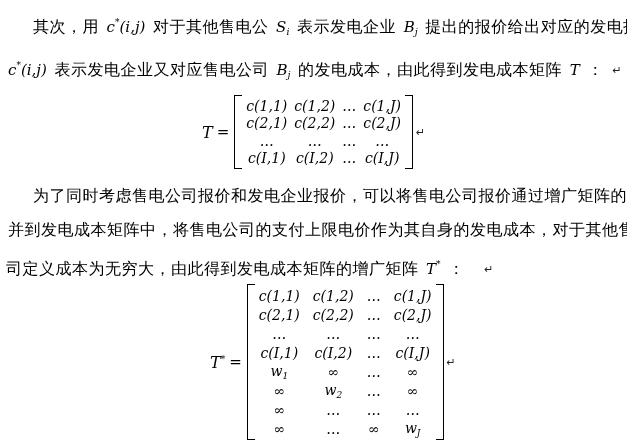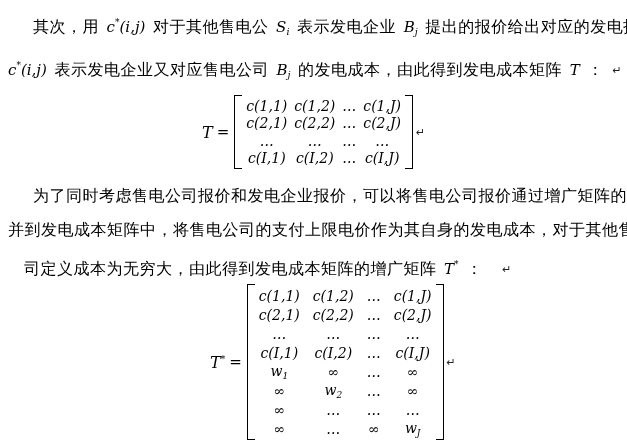--- a/index.html
+++ b/index.html
@@ -138,21 +138,21 @@
       <span class="cell">c(I,2)</span>
       <span class="cell">…</span>
       <span class="cell">c(I,J)</span>
     </div>
     <div class="bracket right"></div>
     <span class="pilcrow">↵</span>
   </div>
 
   <div class="line" style="left:33px;top:186px;">为了同时考虑售电公司报价和发电企业报价，可以将售电公司报价通过增广矩阵的方式，</div>
   <div class="line" style="left:8px;top:220px;">并到发电成本矩阵中，将售电公司的支付上限电价作为其自身的发电成本，对于其他售电公</div>
-  <div class="line" style="left:24px;top:254px;">
+  <div class="line" style="left:6px;top:254px;">
     <span>司定义成本为无穷大，由此得到发电成本矩阵的增广矩阵</span>
     <span class="math"><span>T</span><span class="sup">*</span></span>
     <span>：</span>
     <span class="pilcrow" style="margin-left:14px;">↵</span>
   </div>
 
   <div class="matrix" style="left:210px;top:284px;">
     <span class="mlabel"><span>T</span><span class="sup">*</span></span>
     <span class="meq">=</span>
     <div class="bracket left"></div>

